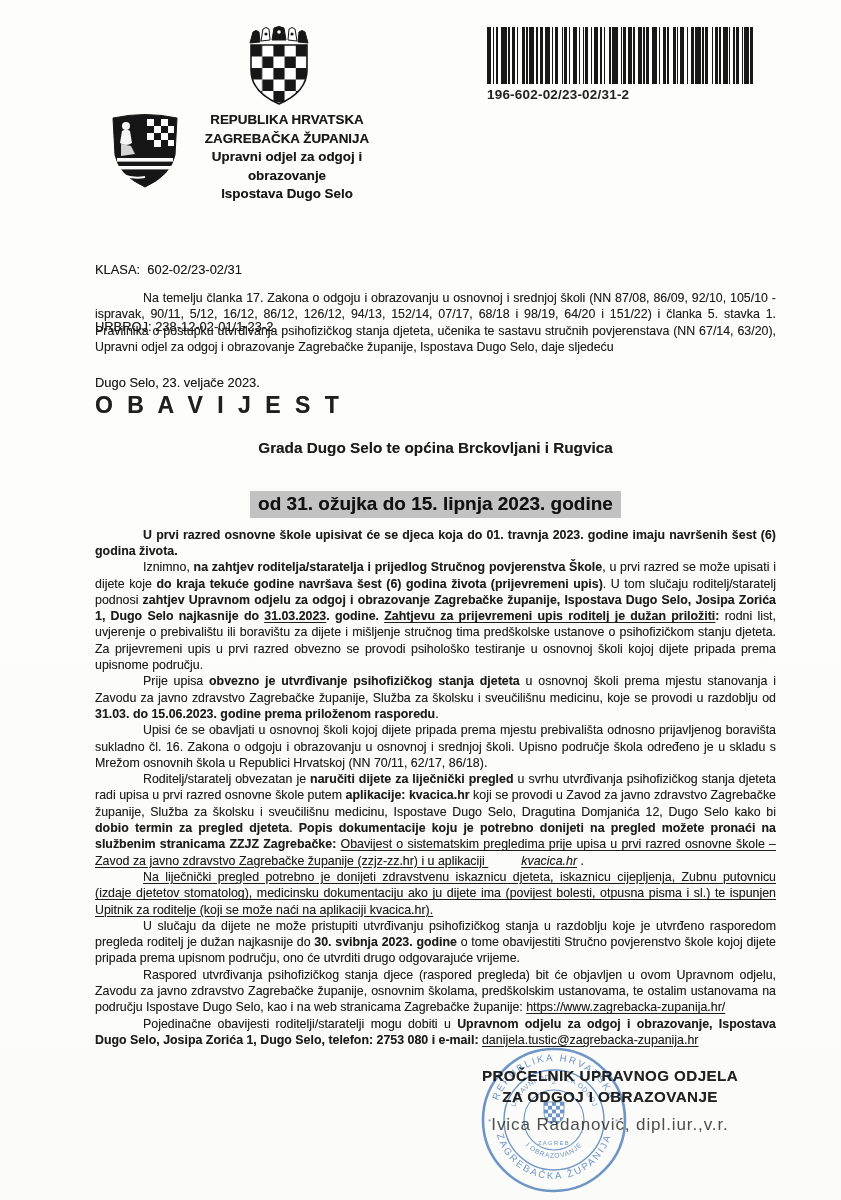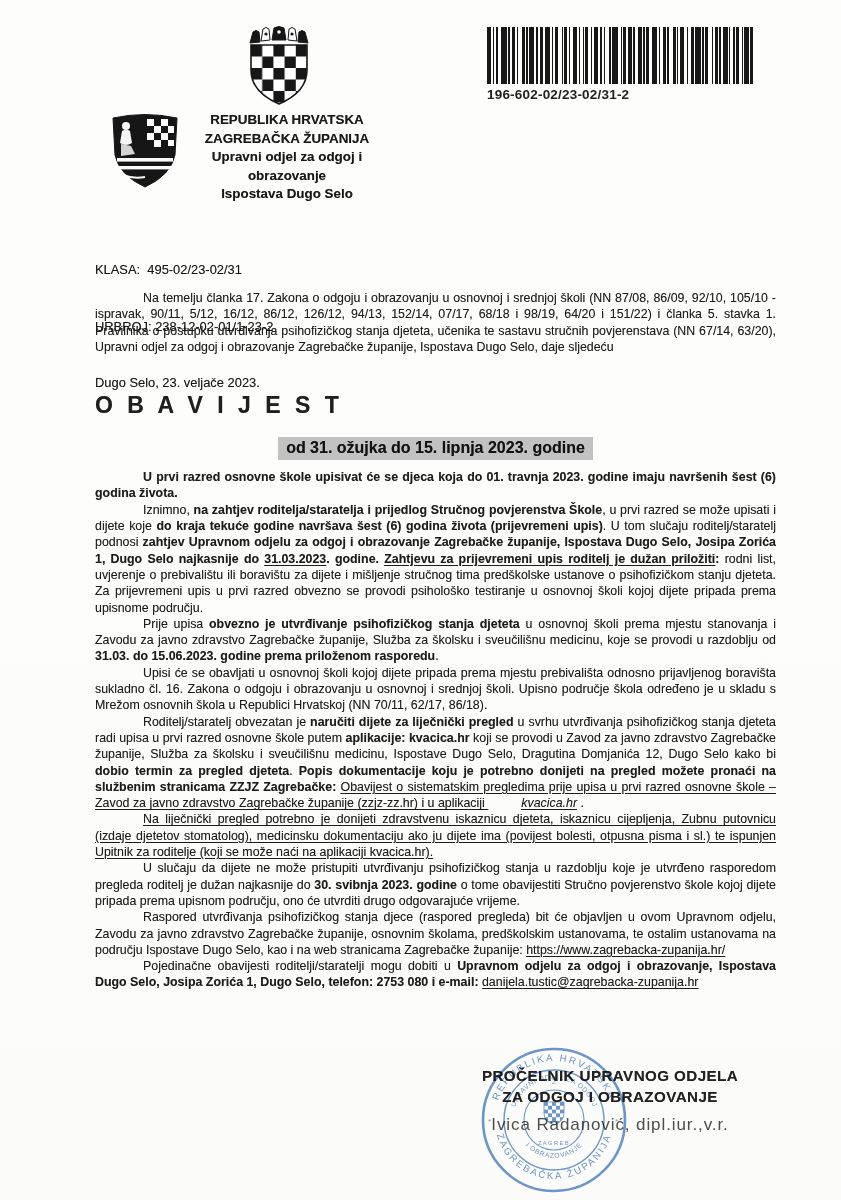--- a/index.html
+++ b/index.html
@@ -32,22 +32,22 @@
     text-shadow:0 0 .3px rgba(0,0,0,.35);}
   .b{font-weight:700;}
   .u{text-decoration:underline;text-underline-offset:2px;}
   .i{font-style:italic;margin-left:33px;}
   .doc-title{margin:37px 0 18px;text-align:left;font-size:23px;font-weight:700;
     letter-spacing:4px;color:#1f1f1f;text-shadow:0 0 .5px rgba(0,0,0,.5);}
   .subtitle{text-align:center;font-weight:700;font-size:15.3px;line-height:21.5px;margin:0;
     text-shadow:0 0 .4px rgba(0,0,0,.45);}
   .subtitle-wrap{margin-bottom:16px;}
   .hl-row{text-align:center;margin:6px 0 9px;text-indent:0;}
-  .hl{display:inline-block;background:#c2c2c2;font-weight:700;font-size:16px;
-    padding:2px 8px 3px;color:#111;text-shadow:0 0 .4px rgba(0,0,0,.45);}
+  .hl{display:inline-block;background:#c2c2c2;font-weight:700;font-size:19px;
+    padding:2px 8px 3px;color:#111;text-shadow:0 0 .4px rgba(0,0,0,.45);margin-top:16px;}
   
   .signature{position:absolute;left:443px;top:1066px;width:334px;text-align:center;}
   .sig-role{font-weight:700;font-size:15.2px;line-height:20.5px;letter-spacing:.4px;color:#222;
     text-shadow:0 0 .4px rgba(0,0,0,.45);}
   .sig-name{margin-top:8px;font-size:17px;letter-spacing:.9px;color:#4e4e4e;}
   
   .stamp{position:absolute;left:474px;top:1040px;width:160px;height:160px;
     opacity:.82;mix-blend-mode:multiply;}
 </style>
 </head>
@@ -170,31 +170,32 @@
           <rect x="248.9" y="0" width="2.9" height="57"></rect>
           <rect x="254.5" y="0" width="1.4" height="57"></rect>
           <rect x="257.3" y="0" width="4.3" height="57"></rect>
           <rect x="263.0" y="0" width="2.9" height="57"></rect>
         </g>
     </svg>
     <div class="barcode-label">196-602-02/23-02/31-2</div>
   </div>
 
   <div class="meta">
-    <div>KLASA:  495-02/23-02/31</div>
+    <div>KLASA:  602-02/23-02/31</div>
     <div>URBROJ: 238-12-02-01/1-23-2</div>
     <div>Dugo Selo, 23. veljače 2023.</div>
   </div>
 
   <div class="content">
     <p class="body"><span>Na temelju članka 17. Zakona o odgoju i obrazovanju u osnovnoj i srednjoj školi (NN 87/08, 86/09, 92/10, 105/10 - ispravak, 90/11, 5/12, 16/12, 86/12, 126/12, 94/13, 152/14, 07/17, 68/18 i 98/19, 64/20 i 151/22) i članka 5. stavka 1. Pravilnika o postupku utvrđivanja psihofizičkog stanja djeteta, učenika te sastavu stručnih povjerenstava (NN 67/14, 63/20), Upravni odjel za odgoj i obrazovanje Zagrebačke županije, Ispostava Dugo Selo, daje sljedeću</span></p>
 
     <h1 class="doc-title">O B A V I J E S T</h1>
 
     <div class="subtitle-wrap">
+      <p class="subtitle">Grada Dugo Selo te općina Brckovljani i Rugvica</p>
     </div>
 
 
     <div class="hl-row">
       <span class="hl">od 31. ožujka do 15. lipnja 2023. godine</span>
     </div>
 
     <p class="body"><span class="b">U prvi razred osnovne škole upisivat će se djeca koja do 01. travnja 2023. godine imaju navršenih šest (6) godina života.</span></p>
     <p class="body"><span>Iznimno, </span><span class="b">na zahtjev roditelja/staratelja i prijedlog Stručnog povjerenstva Škole</span><span>, u prvi razred se može upisati i dijete koje </span><span class="b">do kraja tekuće godine navršava šest (6) godina života (prijevremeni upis)</span><span>. U tom slučaju roditelj/staratelj podnosi </span><span class="b">zahtjev Upravnom odjelu za odgoj i obrazovanje Zagrebačke županije, Ispostava Dugo Selo, Josipa Zorića 1, Dugo Selo najkasnije do </span><span class="b u">31.03.2023</span><span class="b">. godine. </span><span class="b u">Zahtjevu za prijevremeni upis roditelj je dužan priložiti</span><span class="b">: </span><span>rodni list, uvjerenje o prebivalištu ili boravištu za dijete i mišljenje stručnog tima predškolske ustanove o psihofizičkom stanju djeteta. Za prijevremeni upis u prvi razred obvezno se provodi psihološko testiranje u osnovnoj školi kojoj dijete pripada prema upisnome području.</span></p>
     <p class="body"><span>Prije upisa </span><span class="b">obvezno je utvrđivanje psihofizičkog stanja djeteta </span><span>u osnovnoj školi prema mjestu stanovanja i Zavodu za javno zdravstvo Zagrebačke županije, Služba za školsku i sveučilišnu medicinu, koje se provodi u razdoblju od </span><span class="b">31.03. do 15.06.2023. godine prema priloženom rasporedu</span><span>.</span></p>

